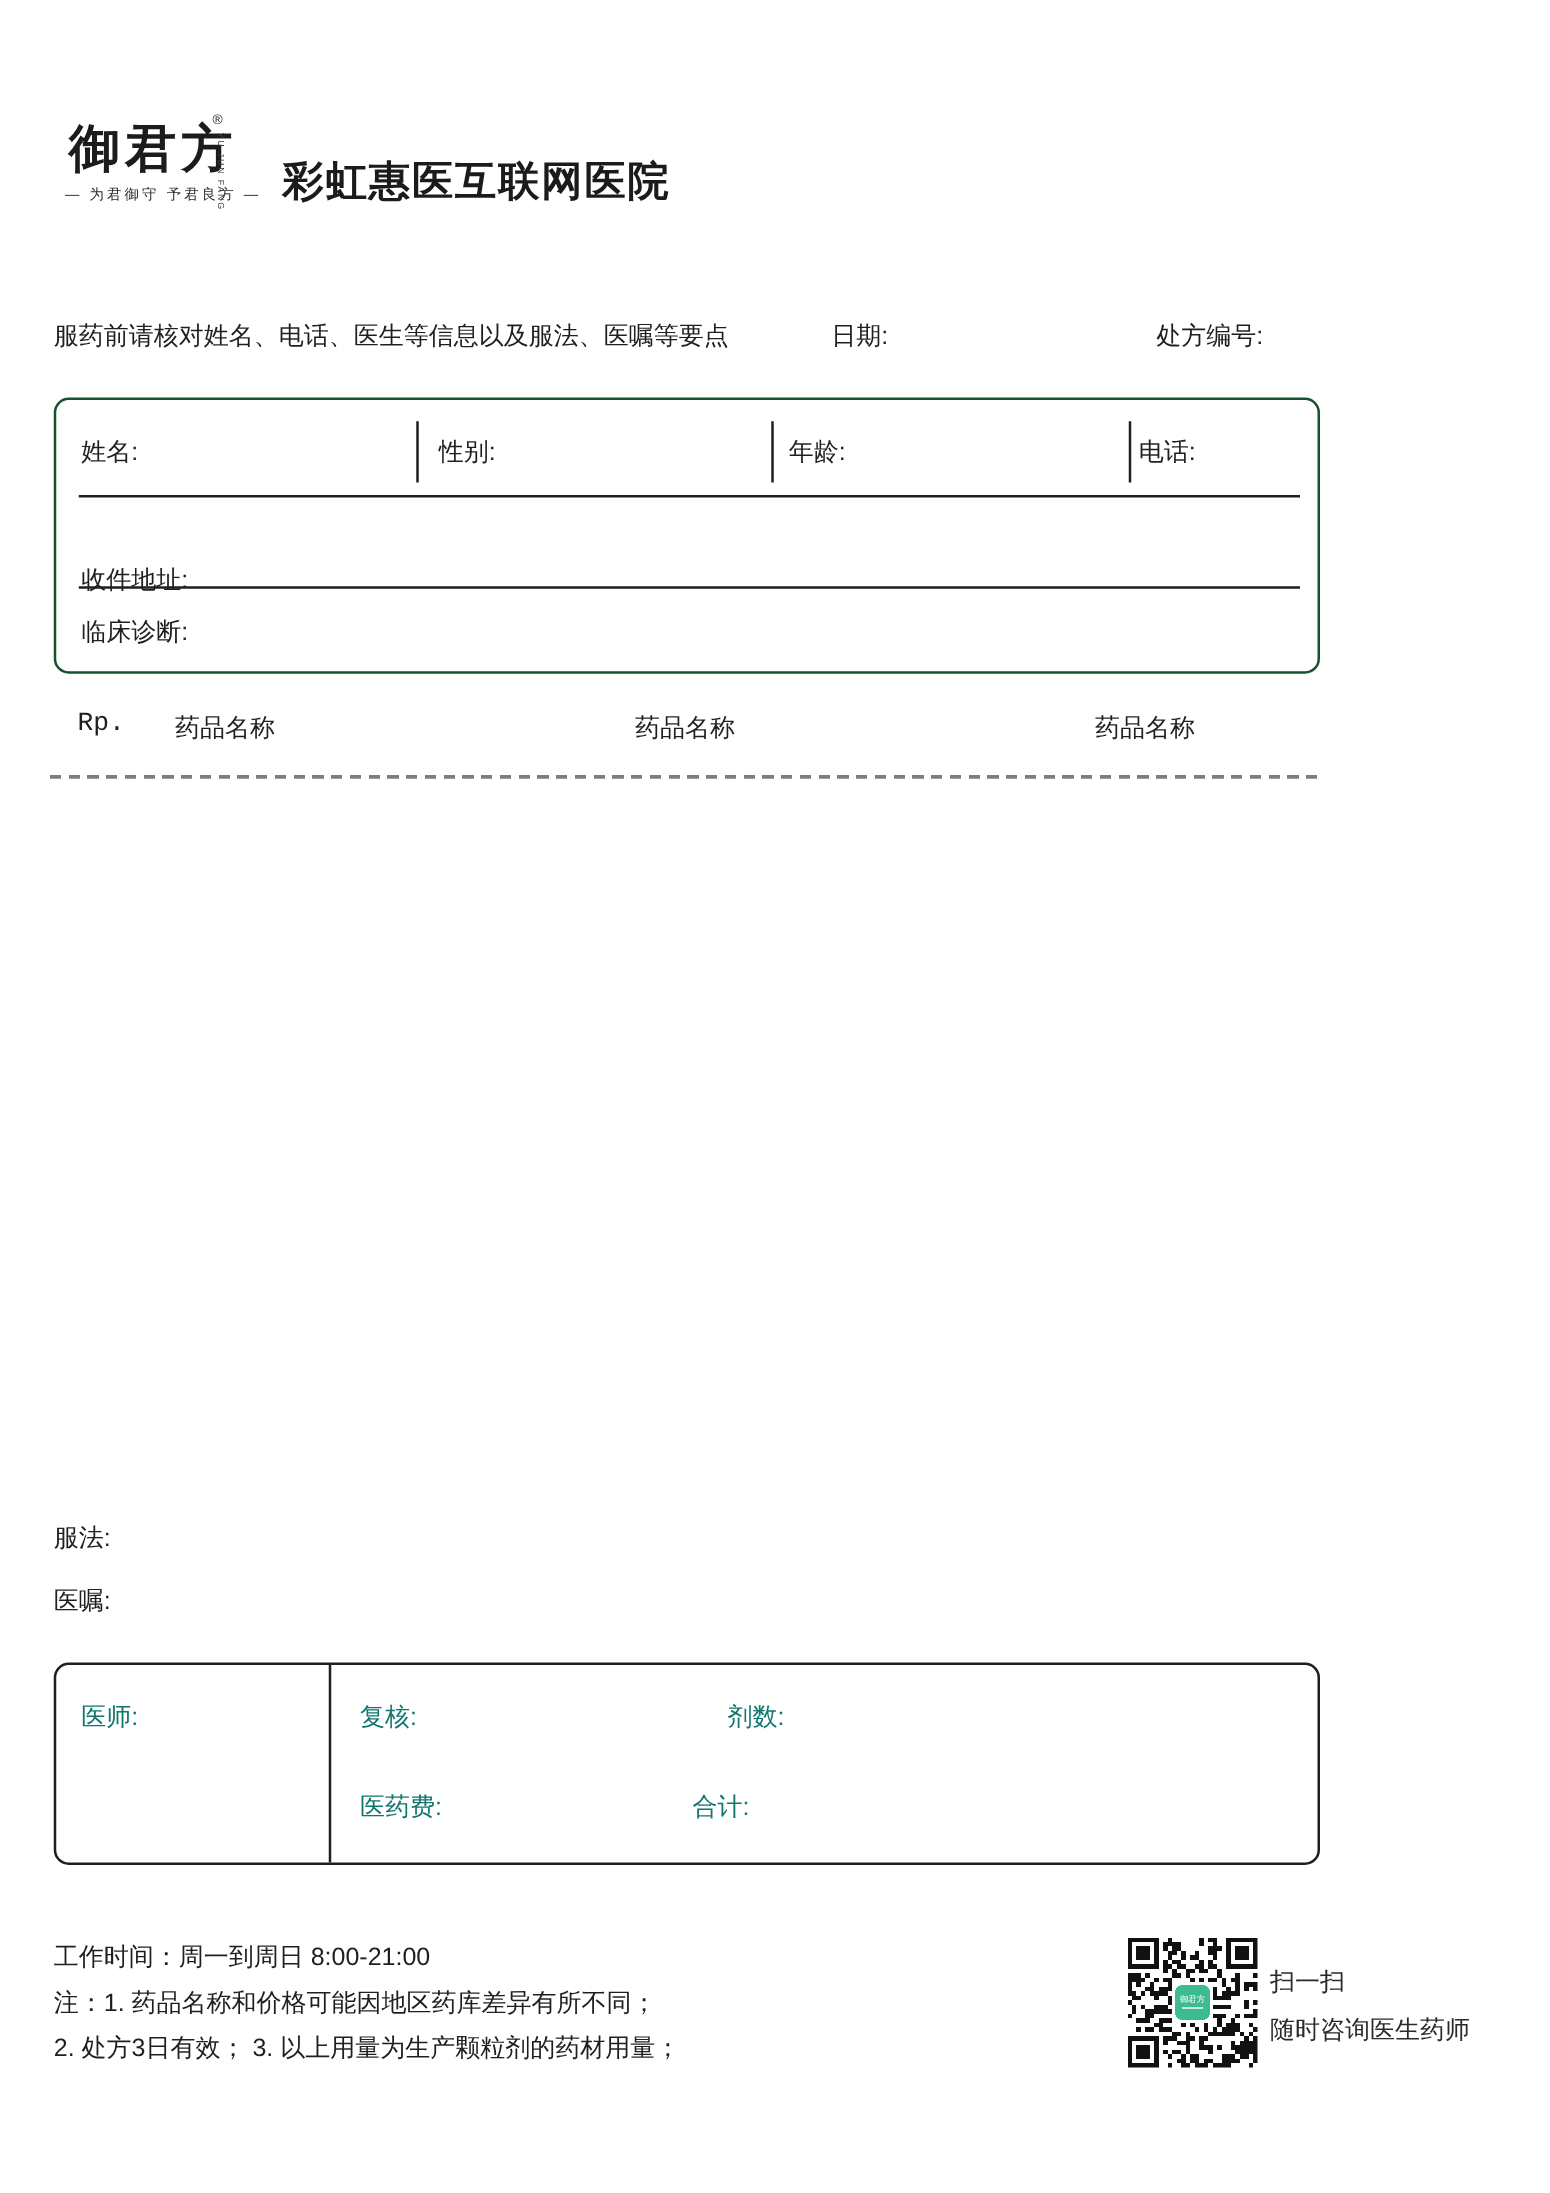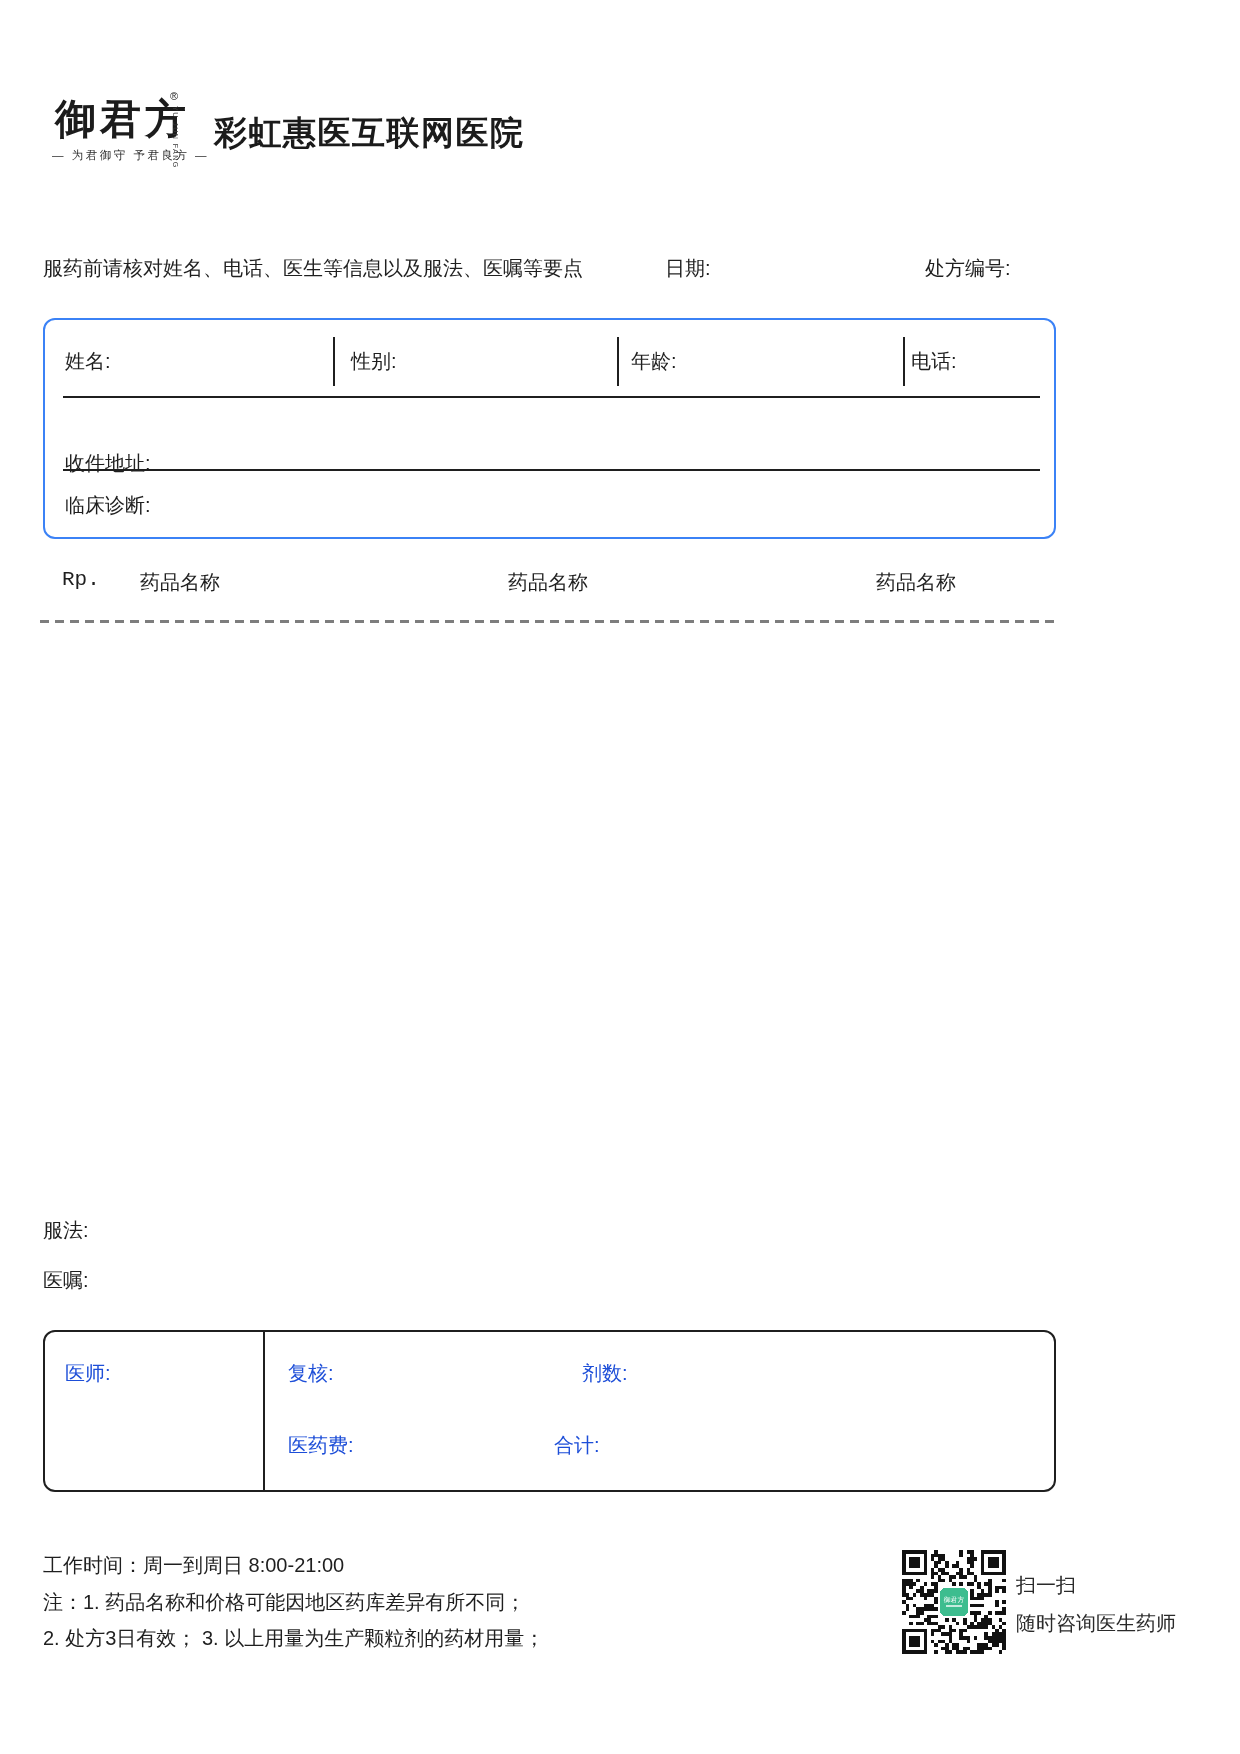--- a/index.html
+++ b/index.html
@@ -8,30 +8,30 @@
     font-family:"Liberation Sans","DejaVu Sans",sans-serif;color:#1f1f1f;overflow:hidden;
   }
   .abs{position:absolute;white-space:nowrap;}
 
   
   .logo-text{left:55px;top:99px;font-family:"DejaVu Serif",serif;font-size:41px;font-weight:700;
              letter-spacing:4px;color:#1c1c1c;line-height:1;}
   .logo-reg{left:170px;top:90px;font-size:11px;color:#1c1c1c;}
   .logo-vert{left:172px;top:106px;writing-mode:vertical-rl;font-size:7px;letter-spacing:1.5px;color:#3a3a3a;}
   .logo-tagline{left:52px;top:148px;font-size:11.5px;letter-spacing:2.5px;color:#2c2c2c;}
-  .hospital-title{left:214px;top:114px;font-size:33px;font-weight:900;letter-spacing:1.5px;color:#1b1b1b;line-height:1.15;margin:0;}
+  .hospital-title{left:214px;top:114px;font-size:33px;font-weight:900;letter-spacing:1.5px;color:#1b1b1b;line-height:1.15;margin:12px;}
 
   
   .reminder{left:43px;top:255px;font-size:20px;}
   .date-label{left:665px;top:255px;font-size:20px;}
   .rxno-label{left:925px;top:255px;font-size:20px;}
 
   
   .patient-box{left:43px;top:318px;width:1013px;height:221px;box-sizing:border-box;
-               border:2px solid #3b82f6;border-radius:12px;}
+               border:2px solid #14532d;border-radius:12px;}
   .pb-label{position:absolute;font-size:20px;color:#1f1f1f;white-space:nowrap;}
   .lbl-name{left:20px;top:28px;}
   .lbl-gender{left:306px;top:28px;}
   .lbl-age{left:586px;top:28px;}
   .lbl-phone{left:866px;top:28px;}
   .vdiv{position:absolute;top:17px;height:49px;width:2px;background:#1f1f1f;}
   .vdiv1{left:288px;} .vdiv2{left:572px;} .vdiv3{left:858px;}
   .hline{position:absolute;left:18px;right:14px;height:2px;background:#1f1f1f;}
   .hline1{top:76px;} .hline2{top:149px;}
   .lbl-address{left:20px;top:102px;margin-top:28px;}
@@ -46,21 +46,21 @@
     background:repeating-linear-gradient(90deg,#7d7d7d 0 9px,transparent 9px 15px);}
 
   
   .usage-label{left:43px;top:1217px;font-size:20px;}
   .advice-label{left:43px;top:1267px;font-size:20px;}
 
   
   .sign-box{left:43px;top:1330px;width:1013px;height:162px;box-sizing:border-box;
             border:2px solid #1f1f1f;border-radius:12px;}
   .sb-vdiv{position:absolute;left:218px;top:0;height:158px;width:2px;background:#1f1f1f;}
-  .sb-label{position:absolute;font-size:20px;color:#1d4ed8;white-space:nowrap;}
+  .sb-label{position:absolute;font-size:20px;color:#0f766e;white-space:nowrap;}
   .lbl-doctor{left:20px;top:28px;}
   .lbl-review{left:243px;top:28px;}
   .lbl-dose{left:509px;top:28px;margin-left:28px;}
   .lbl-fee{left:243px;top:100px;}
   .lbl-total{left:509px;top:100px;}
 
   
   .hours{left:43px;top:1552px;font-size:20px;text-align:center;}
   .note1{left:43px;top:1589px;font-size:20px;}
   .note2{left:43px;top:1625px;font-size:20px;}

